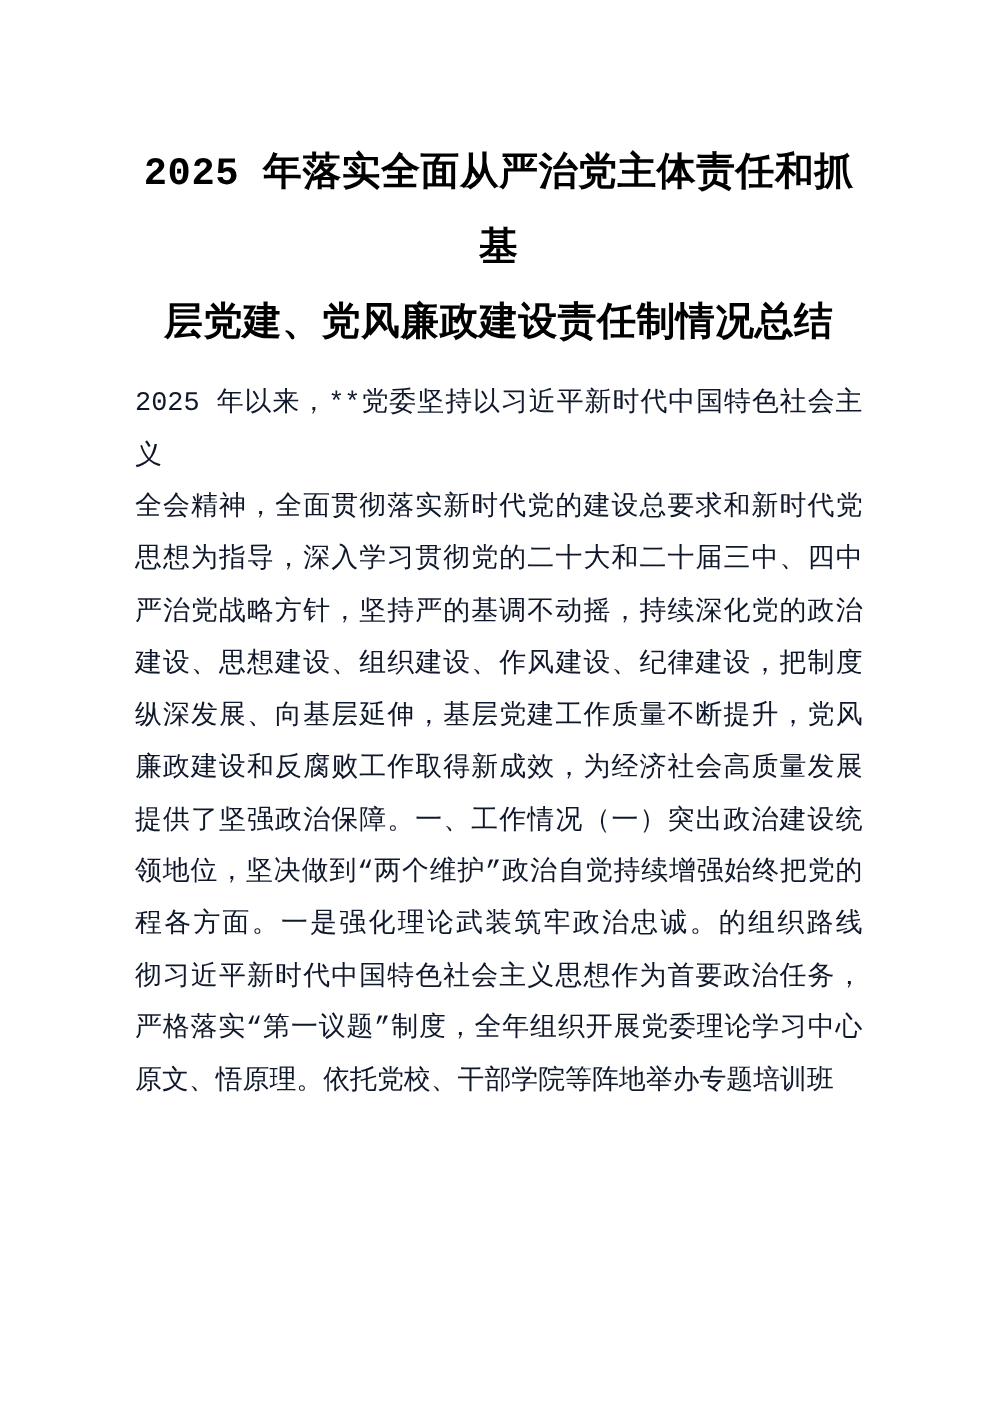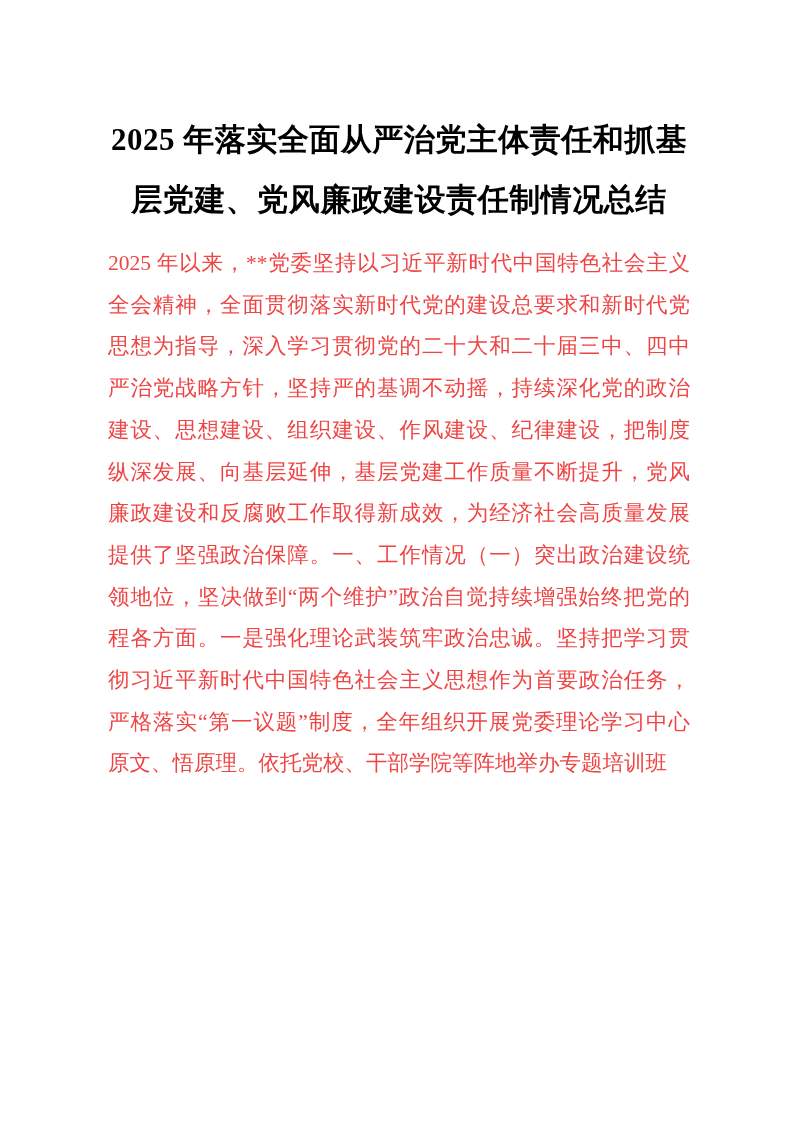--- a/index.html
+++ b/index.html
@@ -8,21 +8,21 @@
     background: #ffffff;
   }
   .page {
     position: relative;
     width: 793px;
     height: 1122px;
     box-sizing: border-box;
     background: #ffffff;
     padding: 110px 103px 0 108px;
     overflow: hidden;
-    font-family: Liberation Serif, serif;
+    font-family: Liberation Mono, monospace;
     color: #000000;
   }
   .doc-title {
     margin: 0 0 13px 0;
     padding: 0;
     font-size: 31px;
     font-weight: 700;
     line-height: 60px;
     text-align: center;
     letter-spacing: 0.5px;
@@ -33,21 +33,21 @@
   }
   .doc-body {
     width: 582px;
   }
   .body-line {
     font-size: 21.5px;
     font-weight: 400;
     line-height: 41.7px;
     text-align: justify;
     text-align-last: justify;
-    color: #ef4444;
+    color: #0f172a;
     white-space: normal;
   }
   .body-line.last {
     text-align-last: left;
   }
 </style>
 </head>
 <body>
 
 <div class="page">
@@ -60,19 +60,19 @@
   <div class="doc-body">
     <div class="body-line">2025 年以来，**党委坚持以习近平新时代中国特色社会主义</div>
     <div class="body-line">全会精神，全面贯彻落实新时代党的建设总要求和新时代党</div>
     <div class="body-line">思想为指导，深入学习贯彻党的二十大和二十届三中、四中</div>
     <div class="body-line">严治党战略方针，坚持严的基调不动摇，持续深化党的政治</div>
     <div class="body-line">建设、思想建设、组织建设、作风建设、纪律建设，把制度</div>
     <div class="body-line">纵深发展、向基层延伸，基层党建工作质量不断提升，党风</div>
     <div class="body-line">廉政建设和反腐败工作取得新成效，为经济社会高质量发展</div>
     <div class="body-line">提供了坚强政治保障。一、工作情况（一）突出政治建设统</div>
     <div class="body-line">领地位，坚决做到“两个维护”政治自觉持续增强始终把党的</div>
-    <div class="body-line">程各方面。一是强化理论武装筑牢政治忠诚。坚持把学习贯</div>
+    <div class="body-line">程各方面。一是强化理论武装筑牢政治忠诚。的组织路线</div>
     <div class="body-line">彻习近平新时代中国特色社会主义思想作为首要政治任务，</div>
     <div class="body-line">严格落实“第一议题”制度，全年组织开展党委理论学习中心</div>
     <div class="body-line last">原文、悟原理。依托党校、干部学院等阵地举办专题培训班</div>
   </div>
 
 </div>
 
 </body></html>

